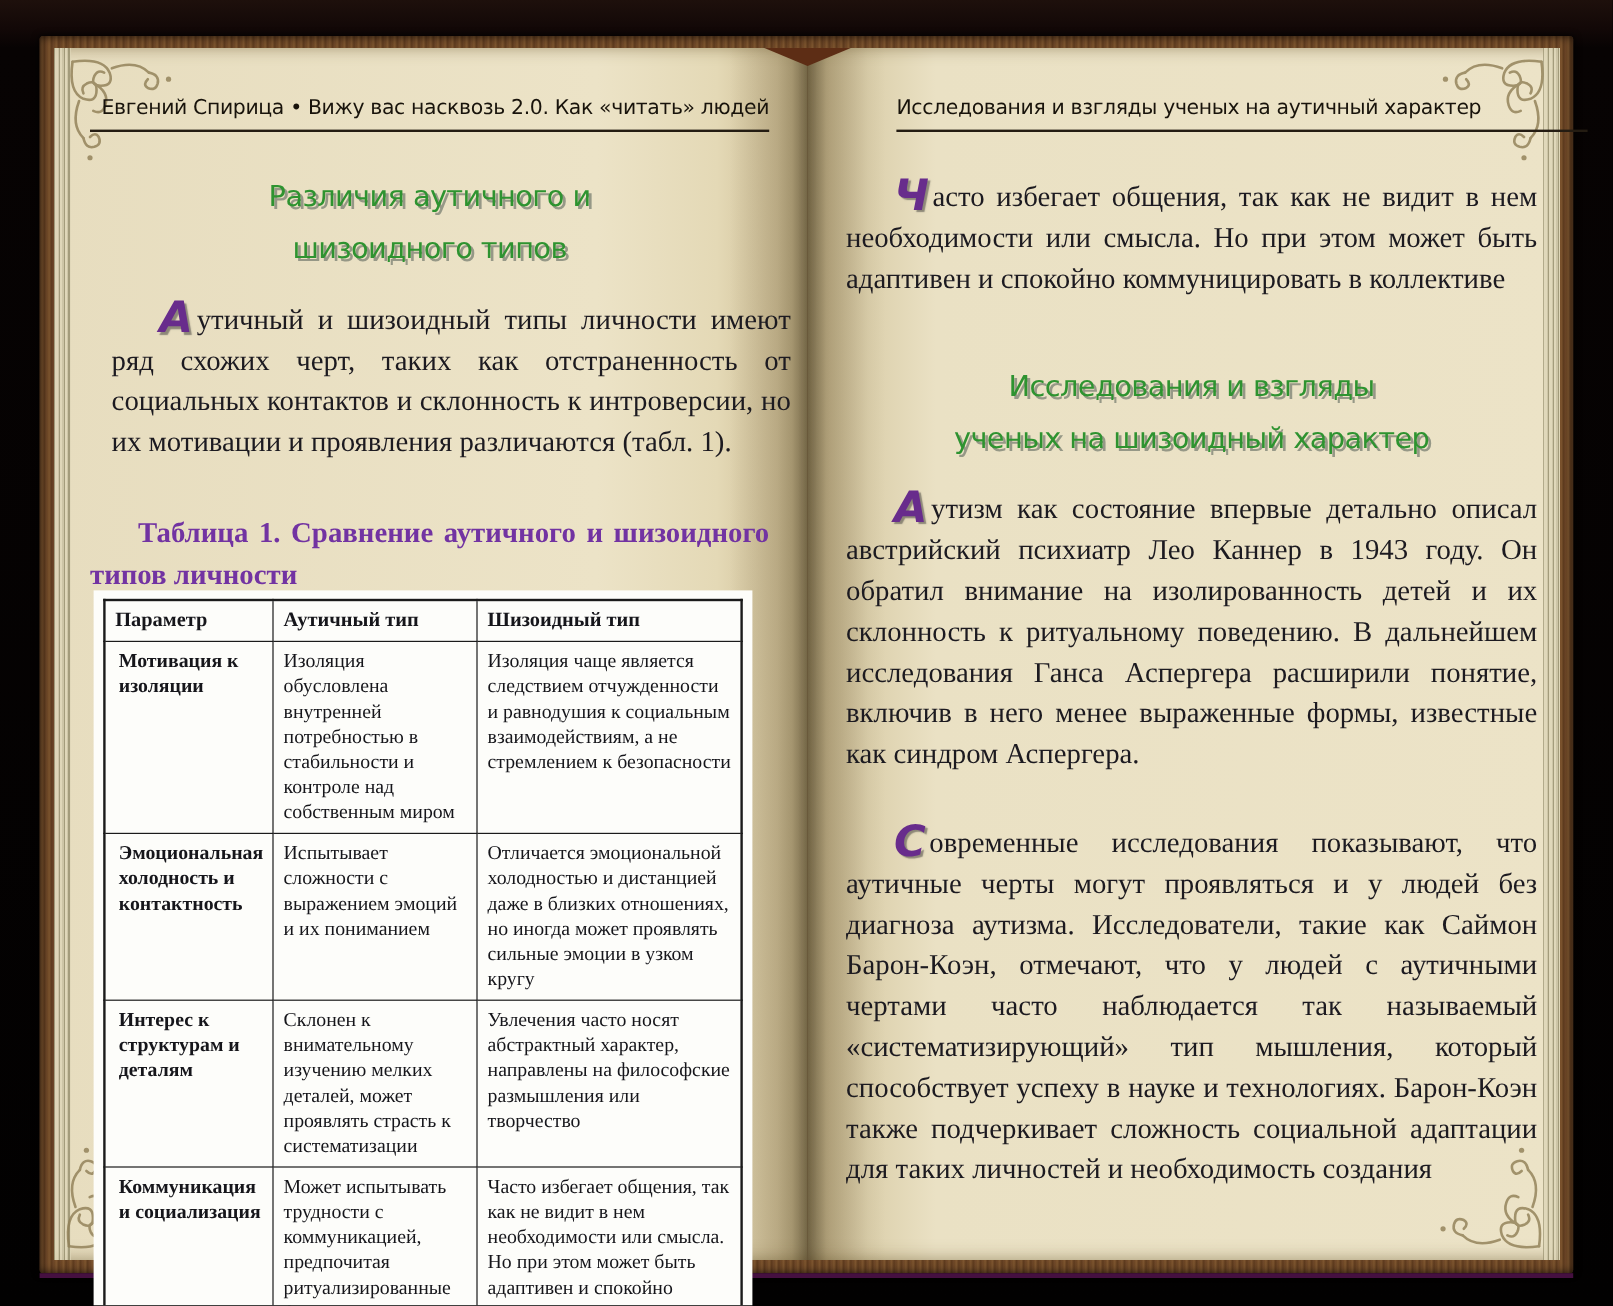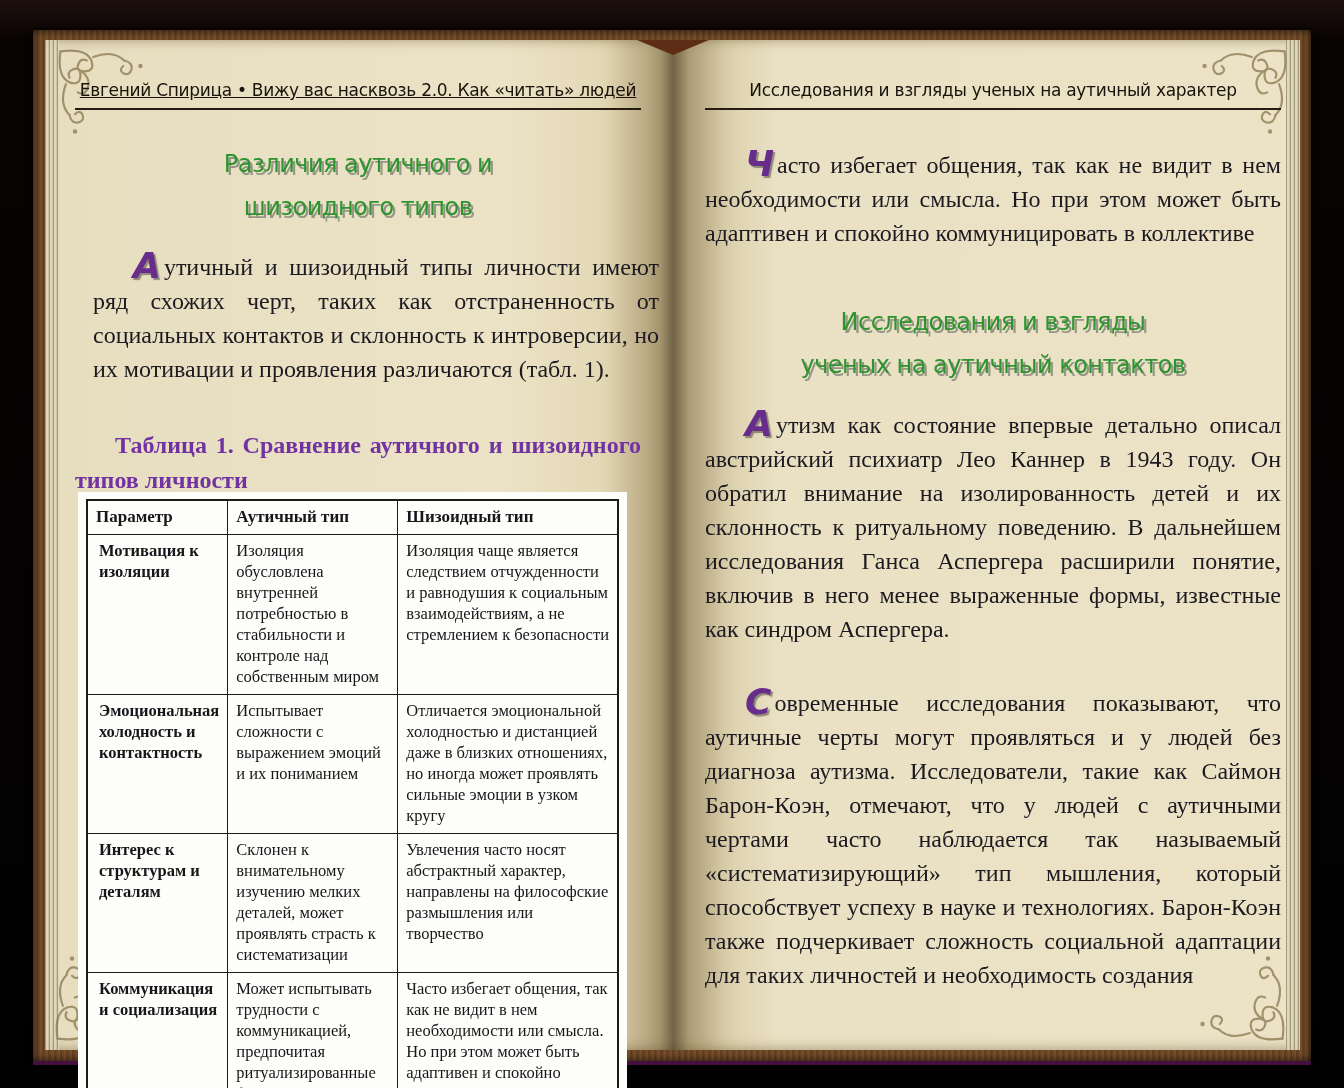--- a/index.html
+++ b/index.html
@@ -25,22 +25,22 @@
     background:linear-gradient(90deg,rgba(60,46,20,0) 0%,rgba(60,46,20,.18) 40%,rgba(38,27,10,.38) 50%,rgba(60,46,20,.14) 62%,rgba(60,46,20,0) 100%);}
   .fold-top{position:absolute;left:637px;top:40px;width:0;height:0;
     border-left:36px solid transparent;border-right:36px solid transparent;border-top:15px solid #5d2d15;}
   .ornament{position:absolute;width:100px;height:100px;color:#8f7e55;opacity:.8;}
   .orn-tl{left:55px;top:46px;}
   .orn-bl{left:52px;top:944px;transform:scaleY(-1);}
   .orn-tr{left:1190px;top:46px;transform:scaleX(-1);}
   .orn-br{left:1188px;top:944px;transform:scale(-1,-1);}
   .page-header{position:absolute;top:80px;width:566px;font-family:"DejaVu Sans",sans-serif;
     font-size:17px;letter-spacing:-0.3px;color:#18130b;border-bottom:2px solid #241c12;padding-bottom:8px;}
-  .hdr-left{left:75px;text-align:center;text-decoration:underline;}
-  .hdr-right{left:705px;width:576px;text-align:center;}
+  .hdr-left{left:75px;text-align:right;}
+  .hdr-right{left:747px;width:576px;text-align:left;}
   .green-title{position:absolute;width:566px;text-align:center;font-family:"DejaVu Sans",sans-serif;
     font-weight:normal;font-size:24px;line-height:43px;color:#2e9330;letter-spacing:-0.5px;
     text-shadow:2.5px 2.5px 0 rgba(104,112,102,.65);}
   .title-left{left:75px;top:143px;}
   .title-right{left:705px;top:301px;width:576px;}
   .para{position:absolute;width:566px;font-size:24px;line-height:34px;color:#1c1a20;
     text-align:justify;text-align-last:left;}
   .dropcap{display:inline-block;font-family:"DejaVu Sans",sans-serif;font-style:italic;font-weight:bold;
     font-size:36px;line-height:26px;vertical-align:-3px;color:#682c8c;margin-left:40px;margin-right:3px;
     text-shadow:2px 2px 1px rgba(110,105,95,.75);}
@@ -176,20 +176,20 @@
       </tbody>
     </table>
   </div>
 
   <div class="page-header hdr-right">Исследования и взгляды ученых на аутичный характер</div>
 
   <div class="para" style="left:705px;top:148px;width:576px;"><span class="dropcap">Ч</span><span>асто избегает общения, так как не видит в нем необходимости или смысла. Но при этом может быть адаптивен и спокойно коммуницировать в коллективе</span></div>
 
   <div class="green-title title-right">
     <div>Исследования и взгляды</div>
-    <div>ученых на аутичный контактов</div>
+    <div>ученых на шизоидный характер</div>
   </div>
 
   <div class="para" style="left:705px;top:408px;width:576px;"><span class="dropcap">А</span><span>утизм как состояние впервые детально описал австрийский психиатр Лео Каннер в 1943 году. Он обратил внимание на изолированность детей и их склонность к ритуальному поведению. В дальнейшем исследования Ганса Аспергера расширили понятие, включив в него менее выраженные формы, известные как синдром Аспергера.</span></div>
 
   <div class="para" style="left:705px;top:686px;width:576px;"><span class="dropcap">С</span><span>овременные исследования показывают, что аутичные черты могут проявляться и у людей без диагноза аутизма. Исследователи, такие как Саймон Барон-Коэн, отмечают, что у людей с аутичными чертами часто наблюдается так называемый «систематизирующий» тип мышления, который способствует успеху в науке и технологиях. Барон-Коэн также подчеркивает сложность социальной адаптации для таких личностей и необходимость создания</span></div>
 
 </div>
 
 </body></html>

